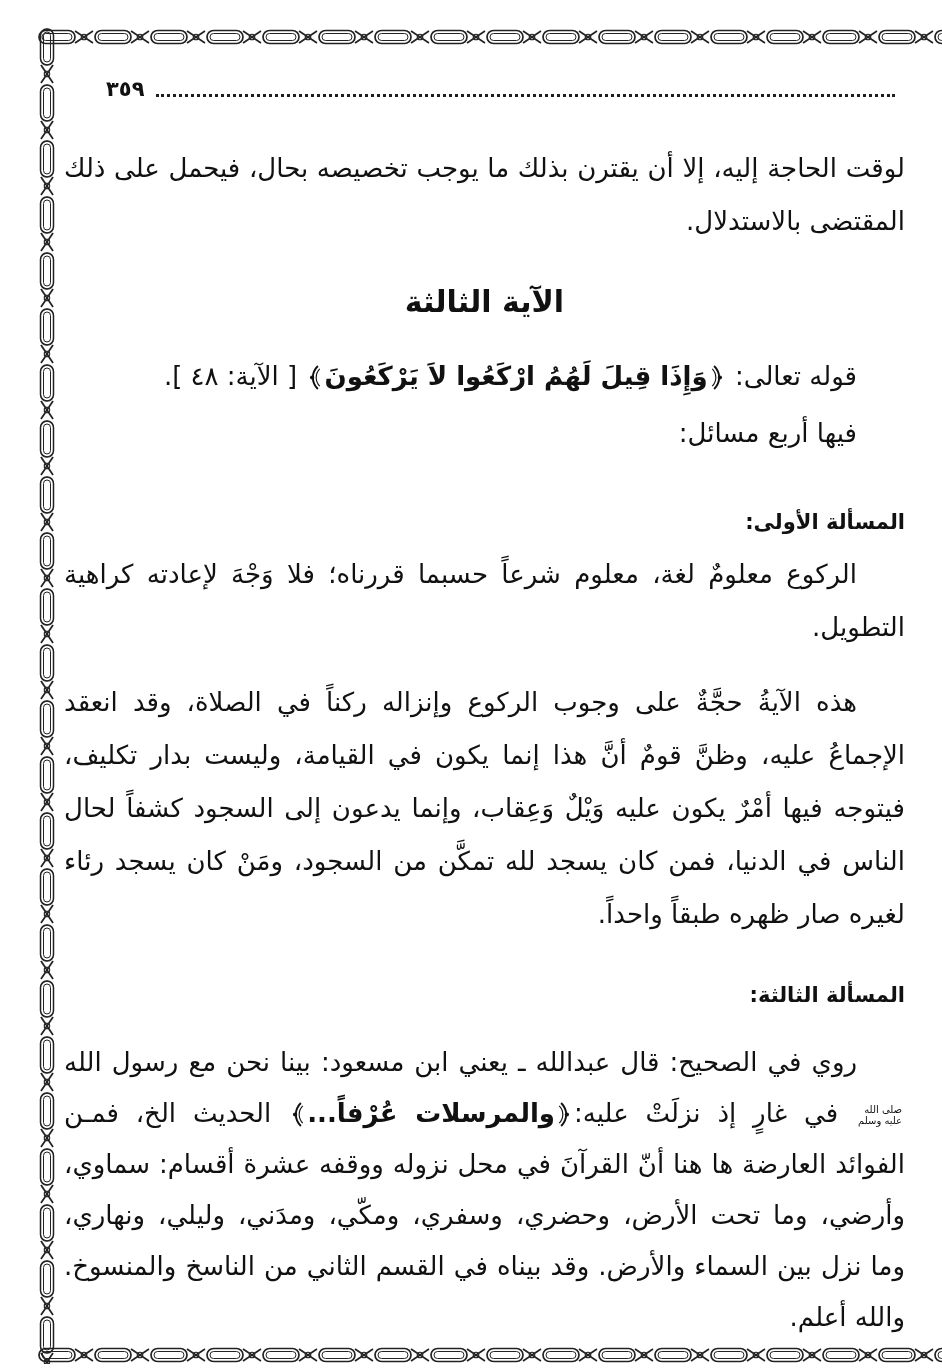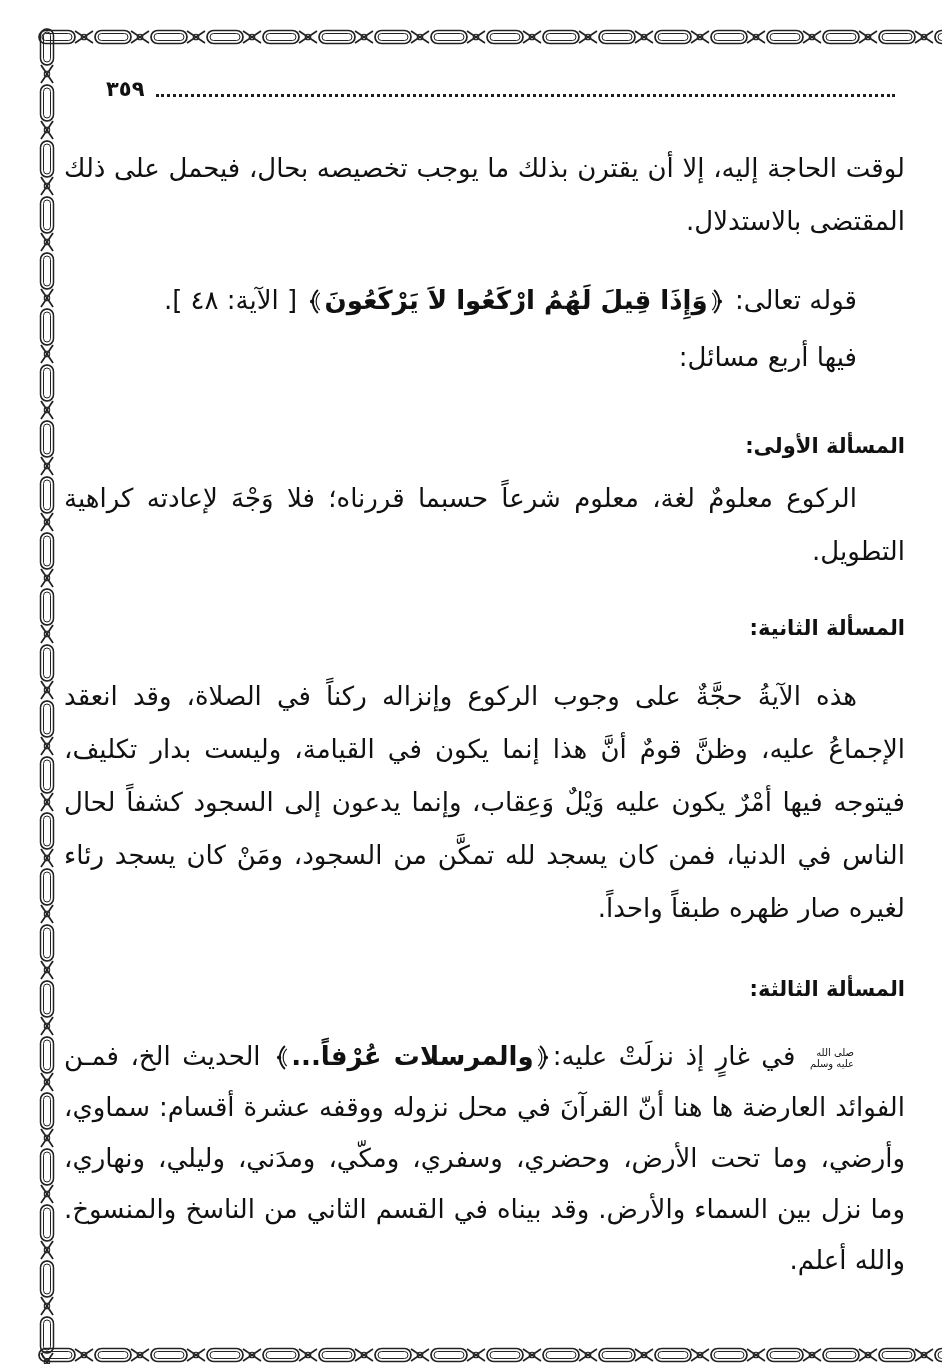--- a/index.html
+++ b/index.html
@@ -123,41 +123,41 @@
 
   <div class="content">
 
     <div class="header-row">
       <span class="leader"></span>
       <span class="page-number">٣٥٩</span>
     </div>
 
     <p class="para intro">لوقت الحاجة إليه، إلا أن يقترن بذلك ما يوجب تخصيصه بحال، فيحمل على ذلك المقتضى بالاستدلال.</p>
 
+    <h1 class="ayah-heading">الآية الثالثة</h1>
 
     <p class="para indent verse-line"><span>قوله تعالى: </span><svg class="qbracket" viewBox="0 0 13 26">
           <path d="M3 1 C10 8 10 18 3 25" stroke="#111" stroke-width="2" fill="none"></path>
           <path d="M1 4 C6 9 6 17 1 22" stroke="#111" stroke-width="1.2" fill="none"></path>
           <circle cx="9" cy="13" r="2.2" fill="#111"></circle>
         </svg><span class="verse">وَإِذَا قِيلَ لَهُمُ ارْكَعُوا لاَ يَرْكَعُونَ</span><svg class="qbracket flip" viewBox="0 0 13 26">
           <path d="M3 1 C10 8 10 18 3 25" stroke="#111" stroke-width="2" fill="none"></path>
           <path d="M1 4 C6 9 6 17 1 22" stroke="#111" stroke-width="1.2" fill="none"></path>
           <circle cx="9" cy="13" r="2.2" fill="#111"></circle>
         </svg> <span>[ الآية: ٤٨ ].</span></p>
 
     <p class="para indent count-line">فيها أربع مسائل:</p>
 
     <h2 class="issue-heading mt-1">المسألة الأولى:</h2>
     <p class="para indent mb-body">الركوع معلومٌ لغة، معلوم شرعاً حسبما قررناه؛ فلا وَجْهَ لإعادته كراهية التطويل.</p>
 
-    <h2 class="issue-heading mt-2">المسألة الثانية:</h2>
     <p class="para indent mb-body2">هذه الآيةُ حجَّةٌ على وجوب الركوع وإنزاله ركناً في الصلاة، وقد انعقد الإجماعُ عليه، وظنَّ قومٌ أنَّ هذا إنما يكون في القيامة، وليست بدار تكليف، فيتوجه فيها أمْرٌ يكون عليه وَيْلٌ وَعِقاب، وإنما يدعون إلى السجود كشفاً لحال الناس في الدنيا، فمن كان يسجد لله تمكَّن من السجود، ومَنْ كان يسجد رئاء لغيره صار ظهره طبقاً واحداً.</p>
 
     <h2 class="issue-heading mt-3">المسألة الثالثة:</h2>
-    <p class="para indent mb-body3"> <span class="honorific"><span>صلى الله</span><span>عليه وسلم</span></span> <span>في غارٍ إذ نزلَتْ عليه:</span><svg class="qbracket" viewBox="0 0 13 26">
+    <p class="para indent mb-body3"><span>روي في الصحيح: قال عبدالله ـ يعني ابن مسعود: بينا نحن مع رسول الله</span> <span class="honorific"><span>صلى الله</span><span>عليه وسلم</span></span> <span>في غارٍ إذ نزلَتْ عليه:</span><svg class="qbracket" viewBox="0 0 13 26">
           <path d="M3 1 C10 8 10 18 3 25" stroke="#111" stroke-width="2" fill="none"></path>
           <path d="M1 4 C6 9 6 17 1 22" stroke="#111" stroke-width="1.2" fill="none"></path>
           <circle cx="9" cy="13" r="2.2" fill="#111"></circle>
         </svg><span class="verse">والمرسلات عُرْفاً...</span><svg class="qbracket flip" viewBox="0 0 13 26">
           <path d="M3 1 C10 8 10 18 3 25" stroke="#111" stroke-width="2" fill="none"></path>
           <path d="M1 4 C6 9 6 17 1 22" stroke="#111" stroke-width="1.2" fill="none"></path>
           <circle cx="9" cy="13" r="2.2" fill="#111"></circle>
         </svg> <span>الحديث الخ، فمـن الفوائد العارضة ها هنا أنّ القرآنَ في محل نزوله ووقفه عشرة أقسام: سماوي، وأرضي، وما تحت الأرض، وحضري، وسفري، ومكّي، ومدَني، وليلي، ونهاري، وما نزل بين السماء والأرض. وقد بيناه في القسم الثاني من الناسخ والمنسوخ. والله أعلم.</span></p>
 
   </div>

